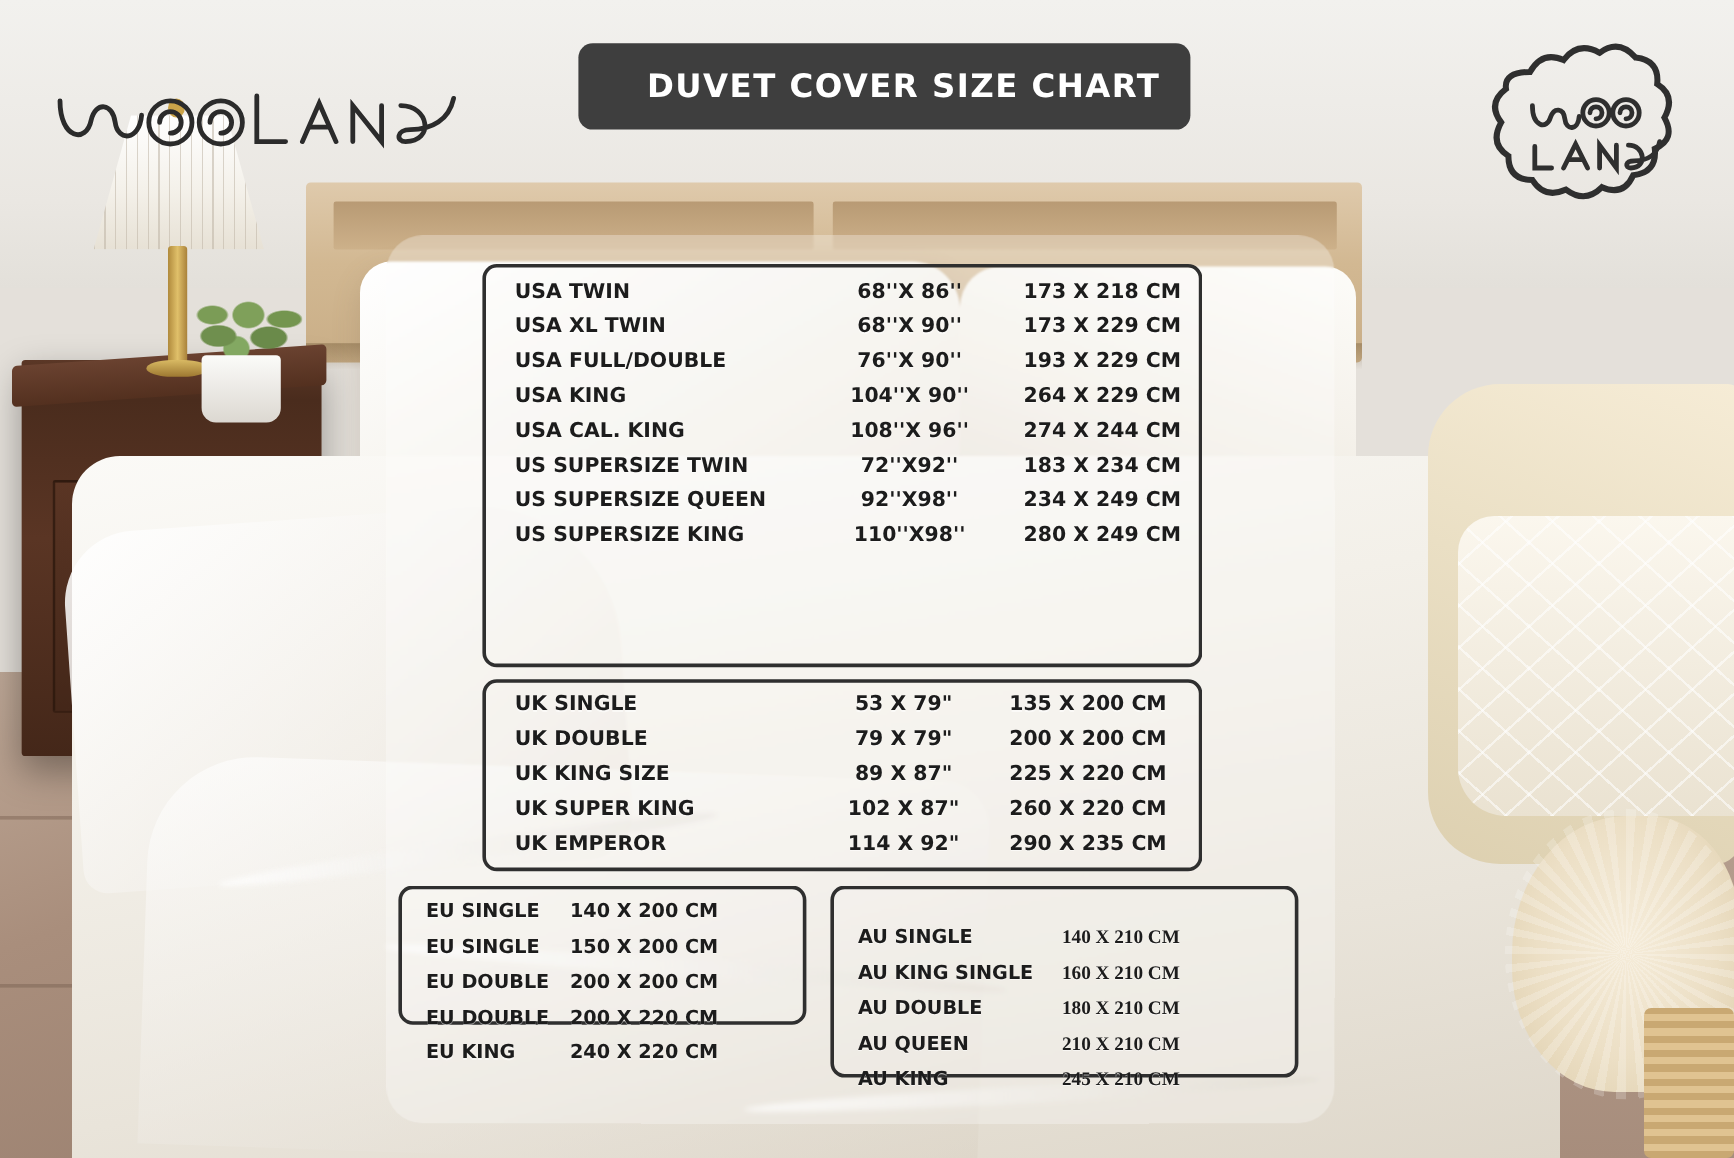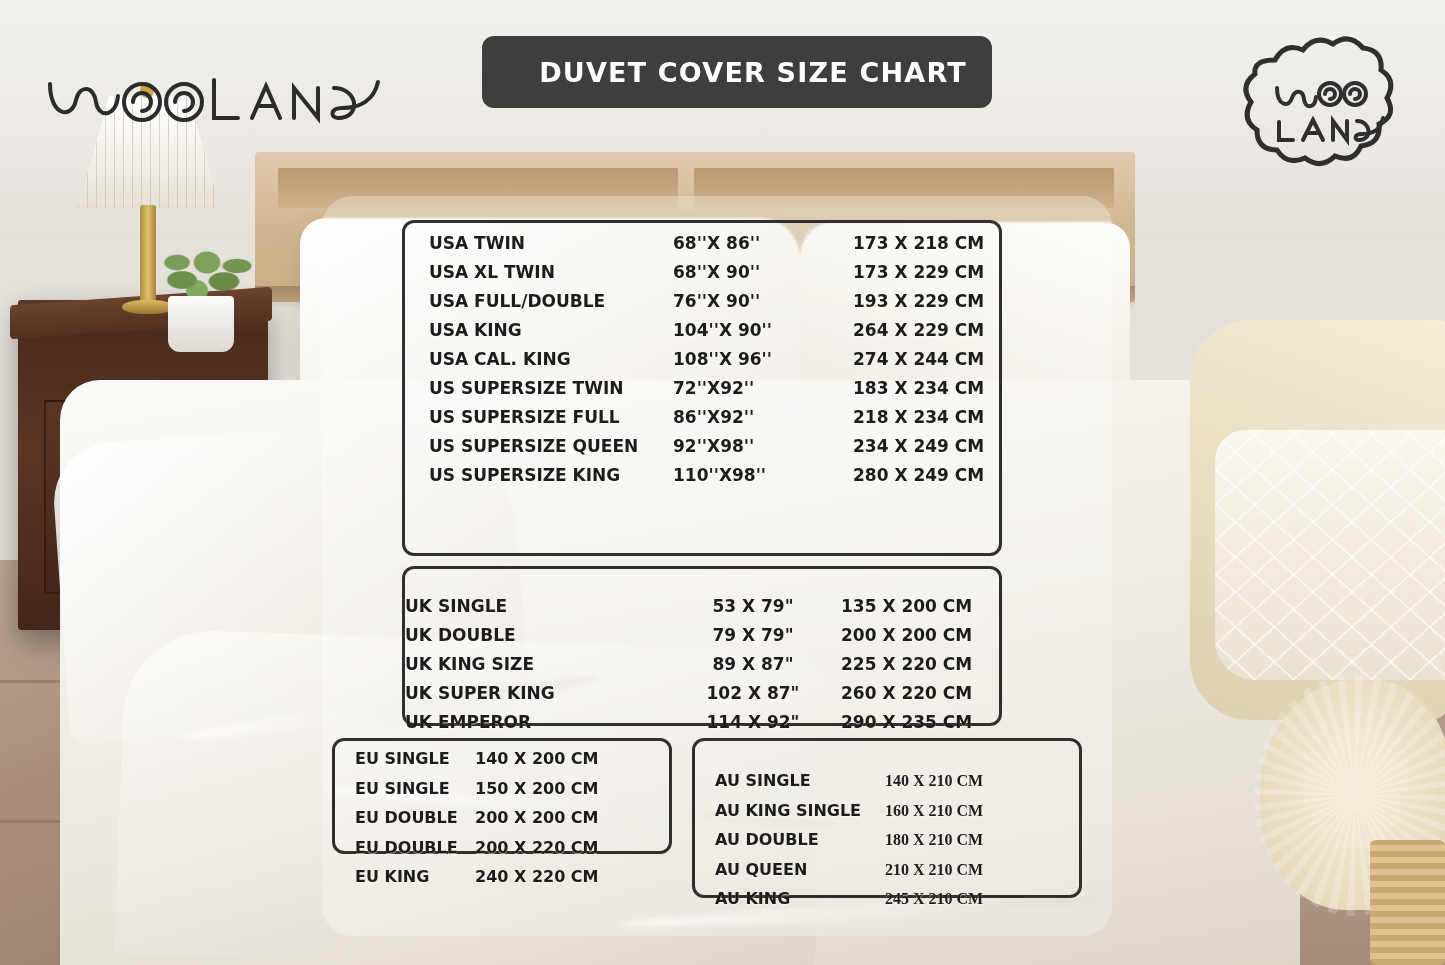--- a/index.html
+++ b/index.html
@@ -278,24 +278,24 @@
     font-family: "DejaVu Sans", sans-serif;
     font-weight: bold;
     color: #1c1c1c;
     text-shadow: 0 1px 0 rgba(255,255,255,.55);
   }
   .card-usa .row { height: 29px; font-size: 17px; }
   .card-uk .row  { height: 29px; font-size: 17px; }
   .card-eu .row, .card-au .row { height: 29.5px; font-size: 16px; }
 
   .card-usa .c-name { width: 268px; padding-left: 24px; box-sizing: border-box; }
-  .card-usa .c-in   { width: 170px; text-align: left; }
+  .card-usa .c-in   { width: 170px; text-align: center; }
   .card-usa .c-cm   { flex: 1; text-align: left; padding-left: 10px; }
 
-  .card-uk .c-name { width: 268px; box-sizing: border-box; margin-top: 19px; }
+  .card-uk .c-name { width: 268px; padding-left: 24px; box-sizing: border-box; }
   .card-uk .c-in   { width: 160px; text-align: center; }
   .card-uk .c-cm   { flex: 1; text-align: left; padding-left: 8px; }
 
   .card-eu .c-name { width: 140px; padding-left: 20px; box-sizing: border-box; }
   .card-eu .c-cm   { flex: 1; text-align: left; }
 
   .card-au .c-name { width: 190px; padding-left: 20px; box-sizing: border-box; margin-top: 22px; }
   .card-au .c-cm   { flex: 1; text-align: left; font-family: Liberation Serif, serif; }
 </style>
 </head>
@@ -411,25 +411,20 @@
       <span class="c-name">USA CAL. KING</span>
       <span class="c-in">108''X 96''</span>
       <span class="c-cm">274 X 244 CM</span>
     </div>
     <div class="row">
       <span class="c-name">US SUPERSIZE TWIN</span>
       <span class="c-in">72''X92''</span>
       <span class="c-cm">183 X 234 CM</span>
     </div>
     <div class="row">
-      <span class="c-name">US SUPERSIZE FULL</span>
-      <span class="c-in">86''X92''</span>
-      <span class="c-cm">218 X 234 CM</span>
-    </div>
-    <div class="row">
       <span class="c-name">US SUPERSIZE QUEEN</span>
       <span class="c-in">92''X98''</span>
       <span class="c-cm">234 X 249 CM</span>
     </div>
     <div class="row">
       <span class="c-name">US SUPERSIZE KING</span>
       <span class="c-in">110''X98''</span>
       <span class="c-cm">280 X 249 CM</span>
     </div>
   </div>

